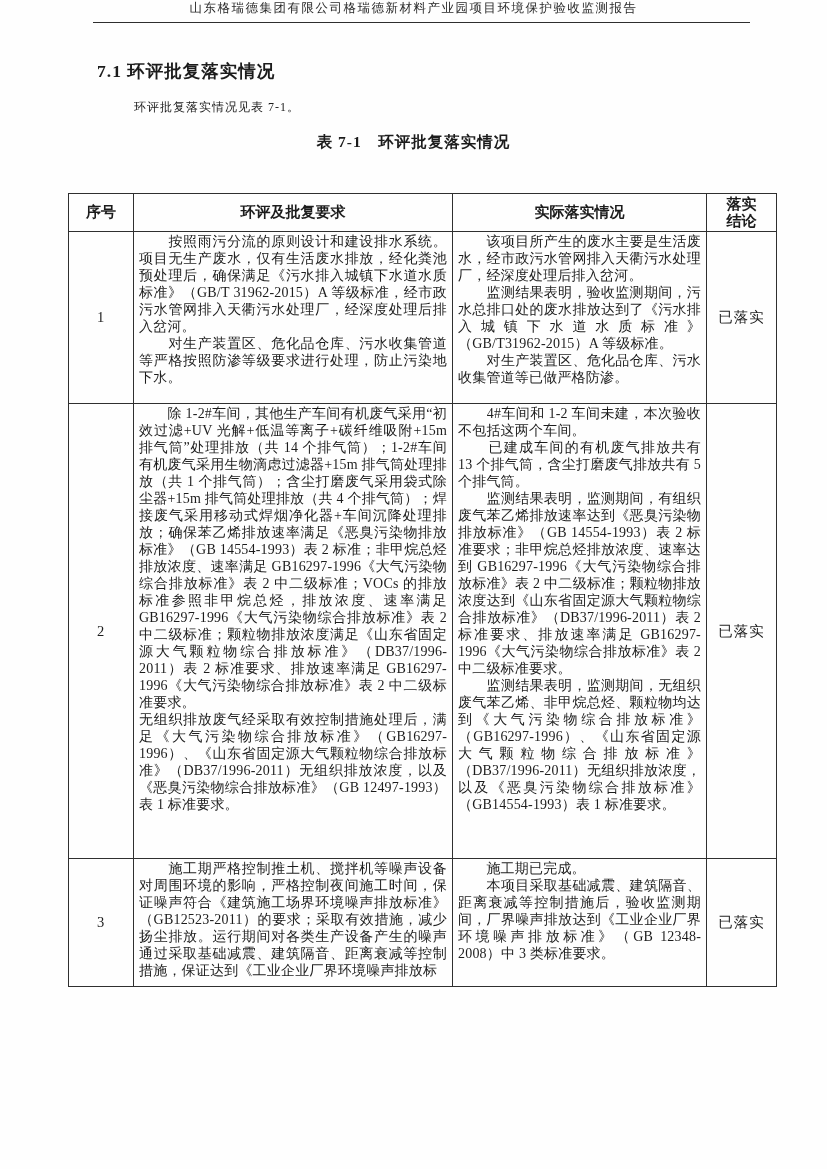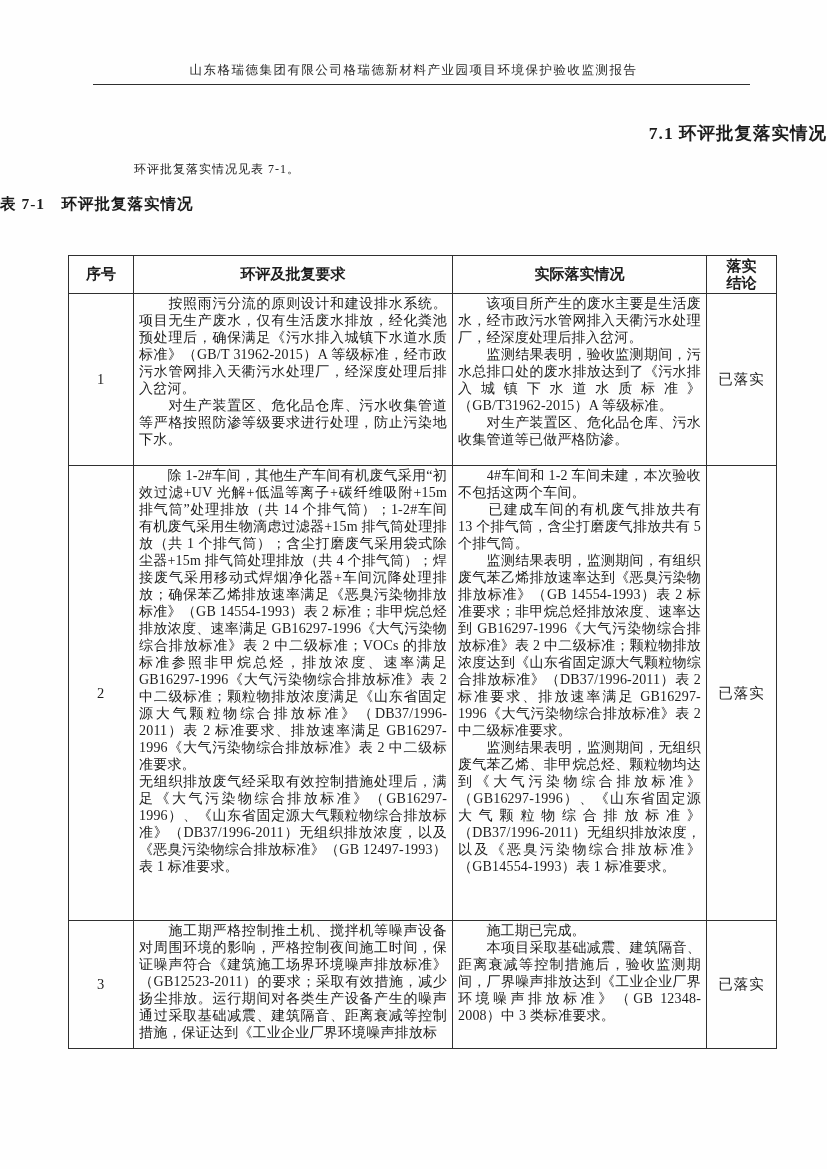--- a/index.html
+++ b/index.html
@@ -6,21 +6,20 @@
   .page{
     position:relative;
     width:827px;height:1169px;
     margin:0;
     background:#fefefe;
     color:#1c1c1c;
     font-family:"Liberation Serif","DejaVu Serif",serif;
     overflow:hidden;
   }
   .running-header{
-    padding-top:62px;
     text-align:center;
     font-size:12.5px;
     letter-spacing:1.5px;
     color:#2a2a2a;
   }
   .header-rule{
     width:657px;
     margin:5px 0 0 93px;
     border-top:1.6px solid #2e2e2e;
     height:0;
@@ -30,29 +29,29 @@
     text-align:center;
     font-size:23px;
     font-weight:bold;
     letter-spacing:2px;
   }
   .section-heading{
     margin:36px 0 0 97px;
     font-size:17.5px;
     font-weight:bold;
     letter-spacing:1px;
-    text-align:right;
   }
   .intro{
     margin:16px 0 0 134px;
     font-size:12px;
     letter-spacing:1px;
   }
   .table-caption{
     margin:16px 0 6px 0;
+    text-align:center;
     font-size:15.5px;
     font-weight:bold;
     letter-spacing:1px;
   }
   table.review-table{
     margin-left:68px;
     width:708px;
     border-collapse:collapse;
     table-layout:fixed;
     margin-top:40px;

